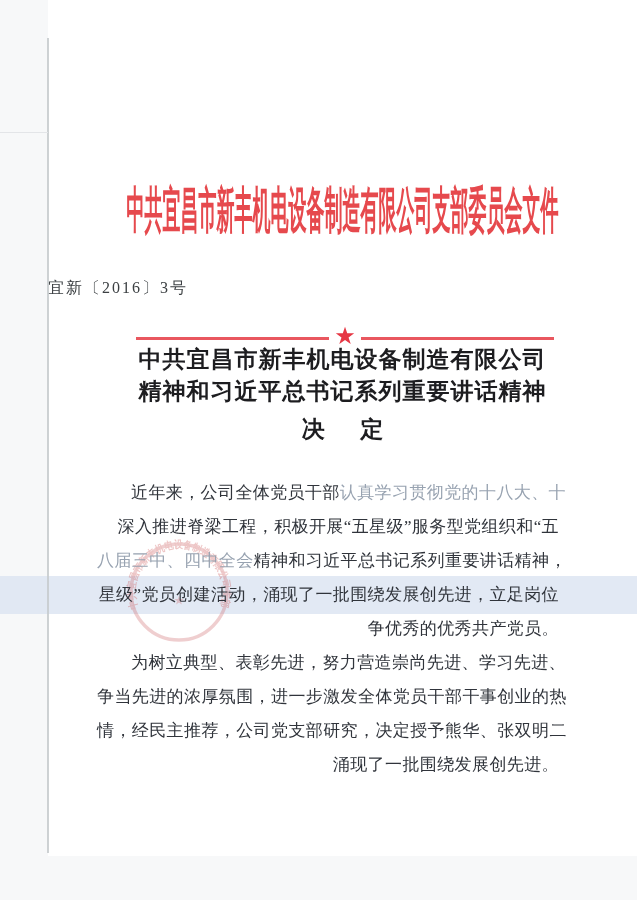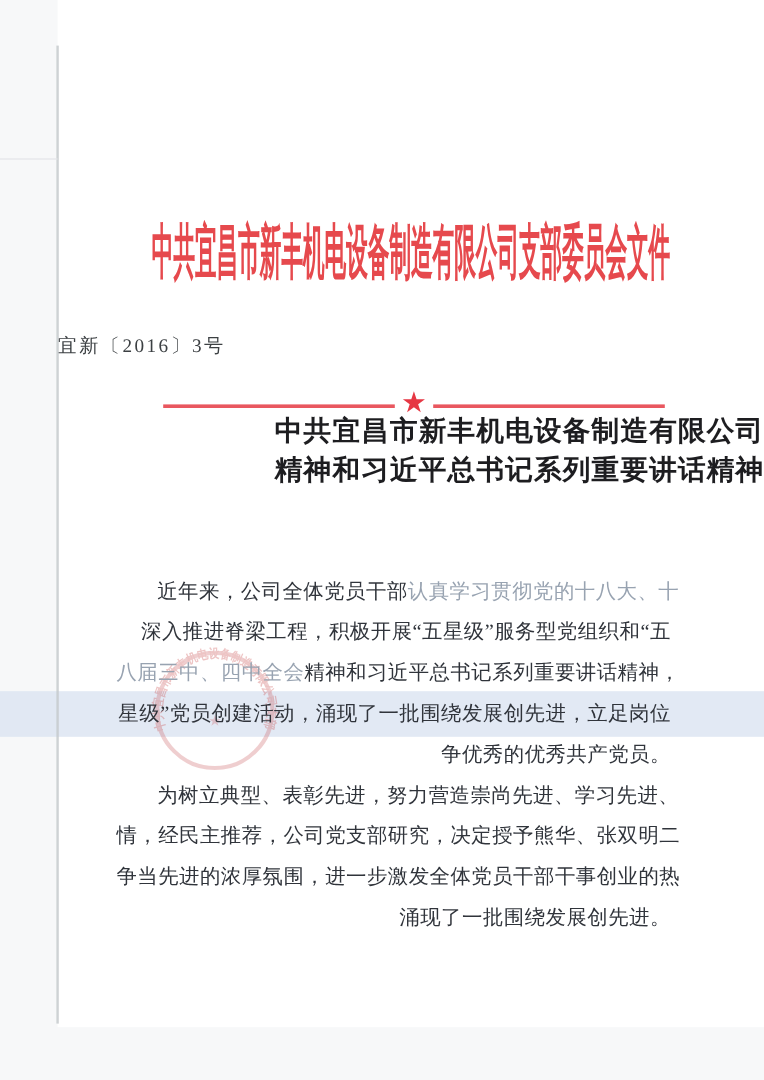--- a/index.html
+++ b/index.html
@@ -51,21 +51,21 @@
     display: flex; align-items: center; z-index: 2;
   }
   .red-rule .seg { flex: 1; height: 3px; background: #e9575f; }
   .red-rule .star {
     color: #e63744; font-size: 24px; line-height: 20px;
     margin: 0 5px; transform: translateY(-2px);
   }
   
   .doc-title {
     position: absolute; left: 48px; top: 344px; width: 589px;
-    text-align: right; color: #1d1d20; font-weight: bold;
+    text-align: center; color: #1d1d20; font-weight: bold;
     font-size: 23px; line-height: 32px; letter-spacing: 1px;
     z-index: 2;
   }
   .doc-title .line3 {
     letter-spacing: 1.55em; text-indent: 1.55em; margin-top: 6px;
   }
   
   .doc-body {
     position: absolute; left: 97px; top: 476px; width: 462px;
     font-size: 17px; color: #30343b; z-index: 2;
@@ -112,25 +112,26 @@
 
 <div class="red-rule">
   <span class="seg"></span>
   <span class="star">★</span>
   <span class="seg"></span>
 </div>
 
 <div class="doc-title">
   <div>中共宜昌市新丰机电设备制造有限公司</div>
   <div>精神和习近平总书记系列重要讲话精神</div>
+  <div class="line3">决定</div>
 </div>
 
 <div class="doc-body">
     <div class="body-line indent"><span>近年来，公司全体党员干部</span><span class="faded">认真学习贯彻党的十八大、十</span></div>
     <div class="body-line"><span>深入推进脊梁工程，积极开展“五星级”服务型党组织和“五</span></div>
     <div class="body-line"><span class="faded">八届三中、四中全会</span><span>精神和习近平总书记系列重要讲话精神，</span></div>
     <div class="body-line"><span>星级”党员创建活动，涌现了一批围绕发展创先进，立足岗位</span></div>
     <div class="body-line"><span>争优秀的优秀共产党员。</span></div>
     <div class="body-line indent"><span>为树立典型、表彰先进，努力营造崇尚先进、学习先进、</span></div>
+    <div class="body-line"><span>争当先进的浓厚氛围，进一步激发全体党员干部干事创业的热</span></div>
     <div class="body-line"><span>情，经民主推荐，公司党支部研究，决定授予熊华、张双明二</span></div>
-    <div class="body-line"><span>争当先进的浓厚氛围，进一步激发全体党员干部干事创业的热</span></div>
     <div class="body-line"><span>涌现了一批围绕发展创先进。</span></div>
   </div>
 
 </body></html>

